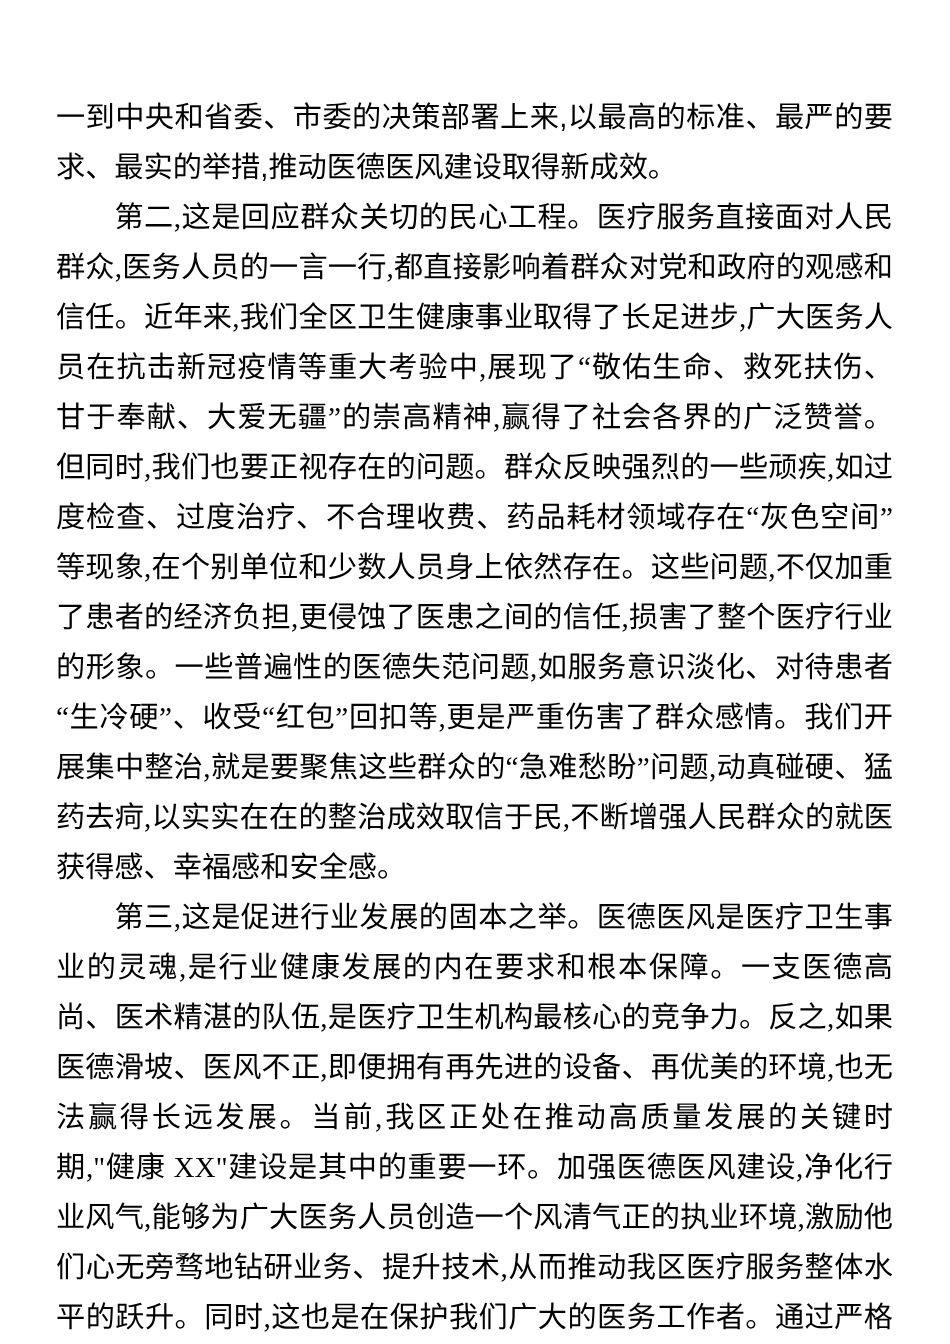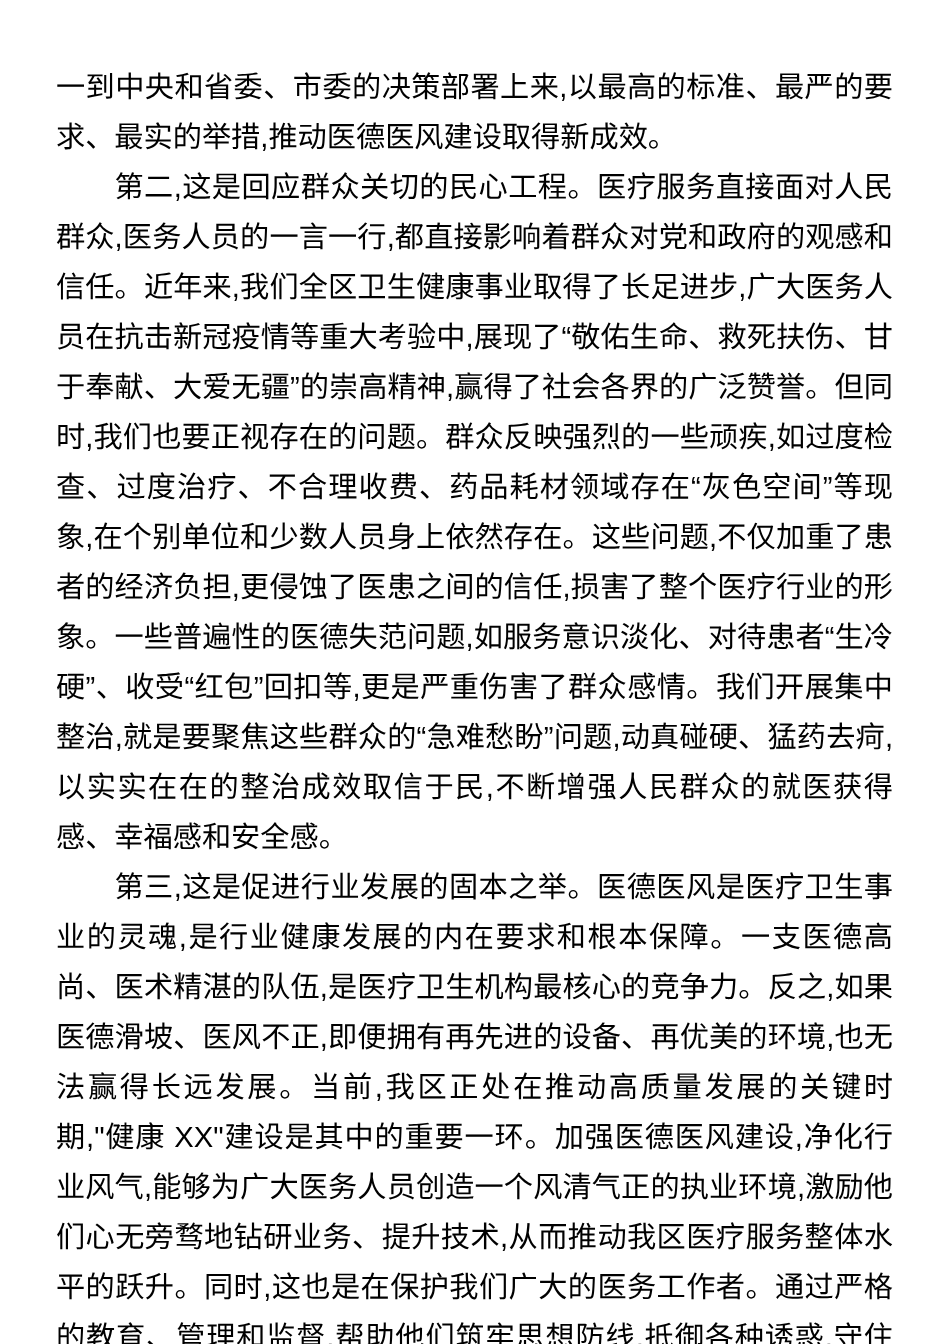--- a/index.html
+++ b/index.html
@@ -14,21 +14,21 @@
     font-family: "Liberation Sans", "DejaVu Sans", sans-serif;
     color: #000000;
   }
 
   .page {
     position: relative;
     box-sizing: border-box;
     width: 950px;
     height: 1344px;
     background: #ffffff;
-    padding: 62px 57px 0 56px;
+    padding: 92px 57px 0 56px;
   }
 
   .doc-body {
     width: 837px;
   }
 
   .para {
     margin: 0;
     font-size: 29.2px;
     line-height: 50px;
@@ -36,20 +36,21 @@
     text-align: justify;
     text-justify: inter-character;
     word-break: break-all;
     font-weight: 400;
     color: #000000;
     -webkit-font-smoothing: none;
   }
 
   .para.indent {
     text-indent: 2em;
+    font-family: Liberation Serif, serif;
   }
 
   
   .para {
     font-feature-settings: "palt" 0;
   }
 </style>
 </head>
 <body>
 

